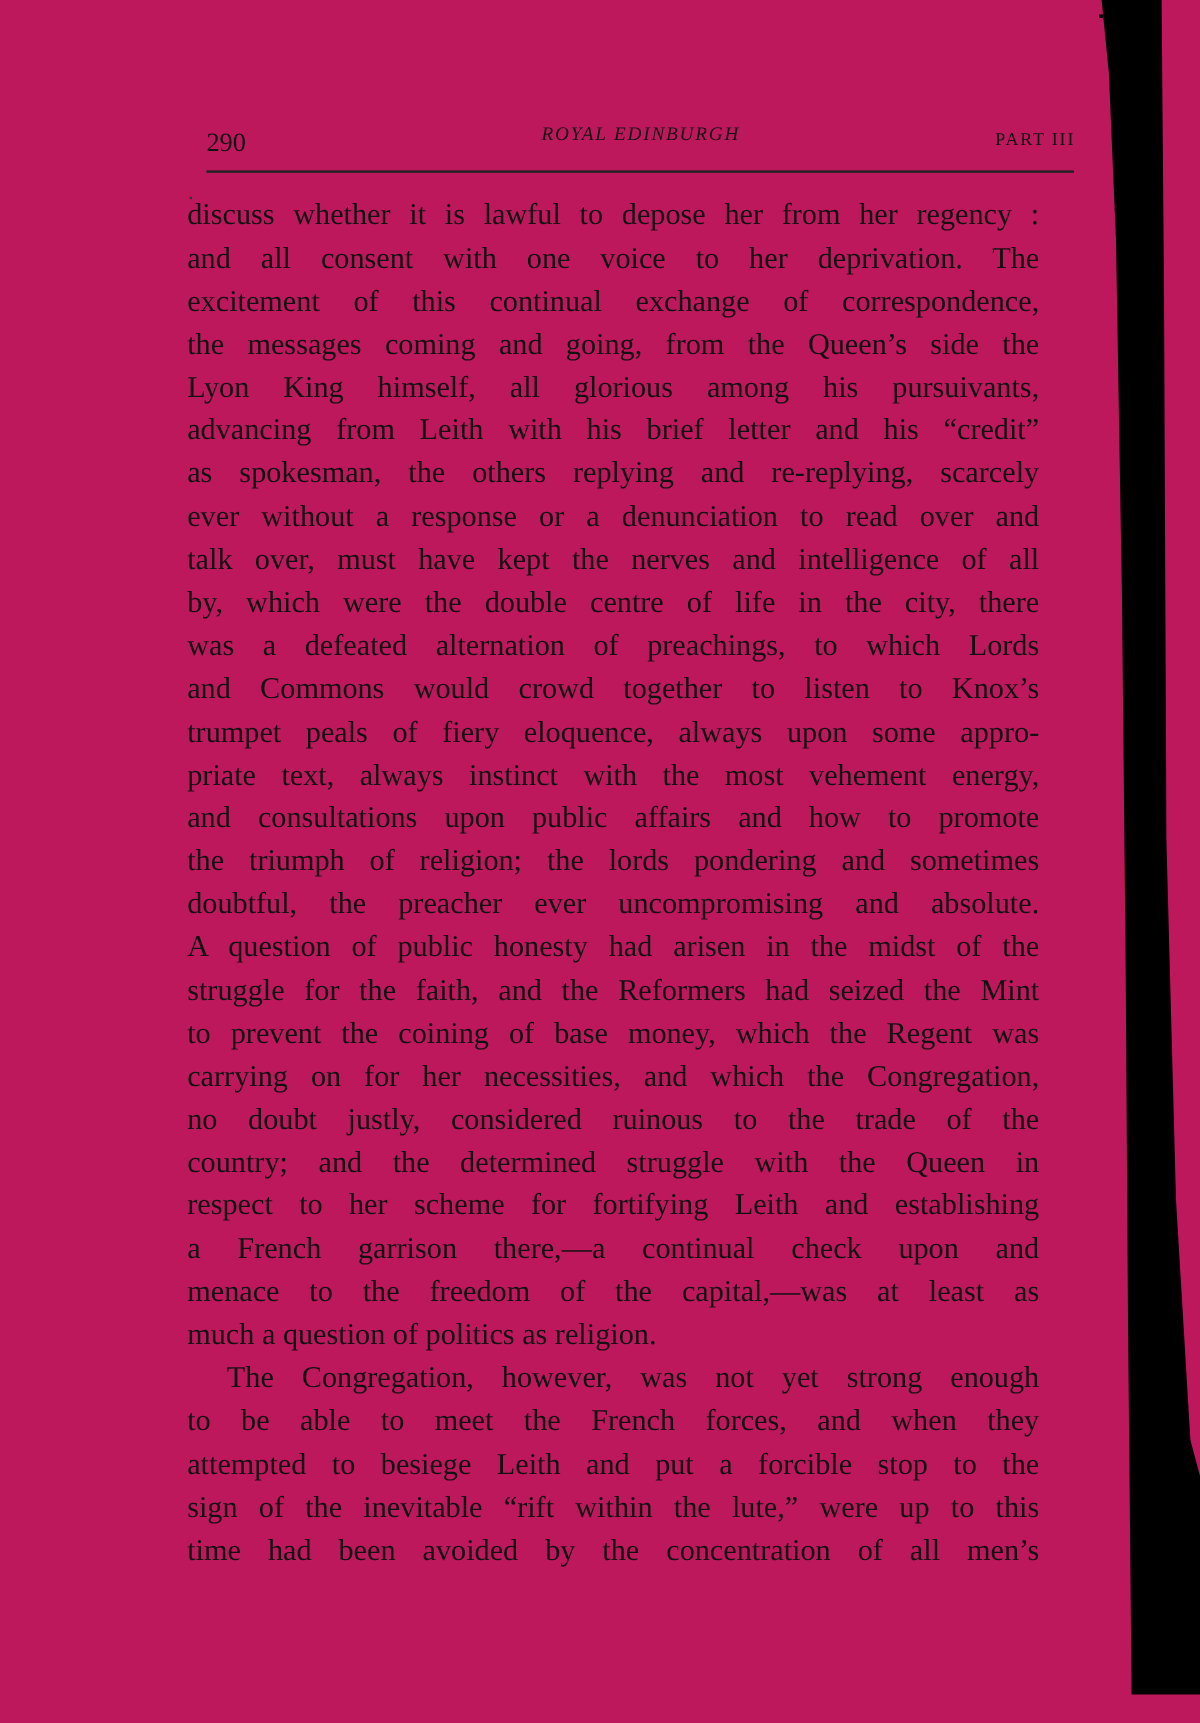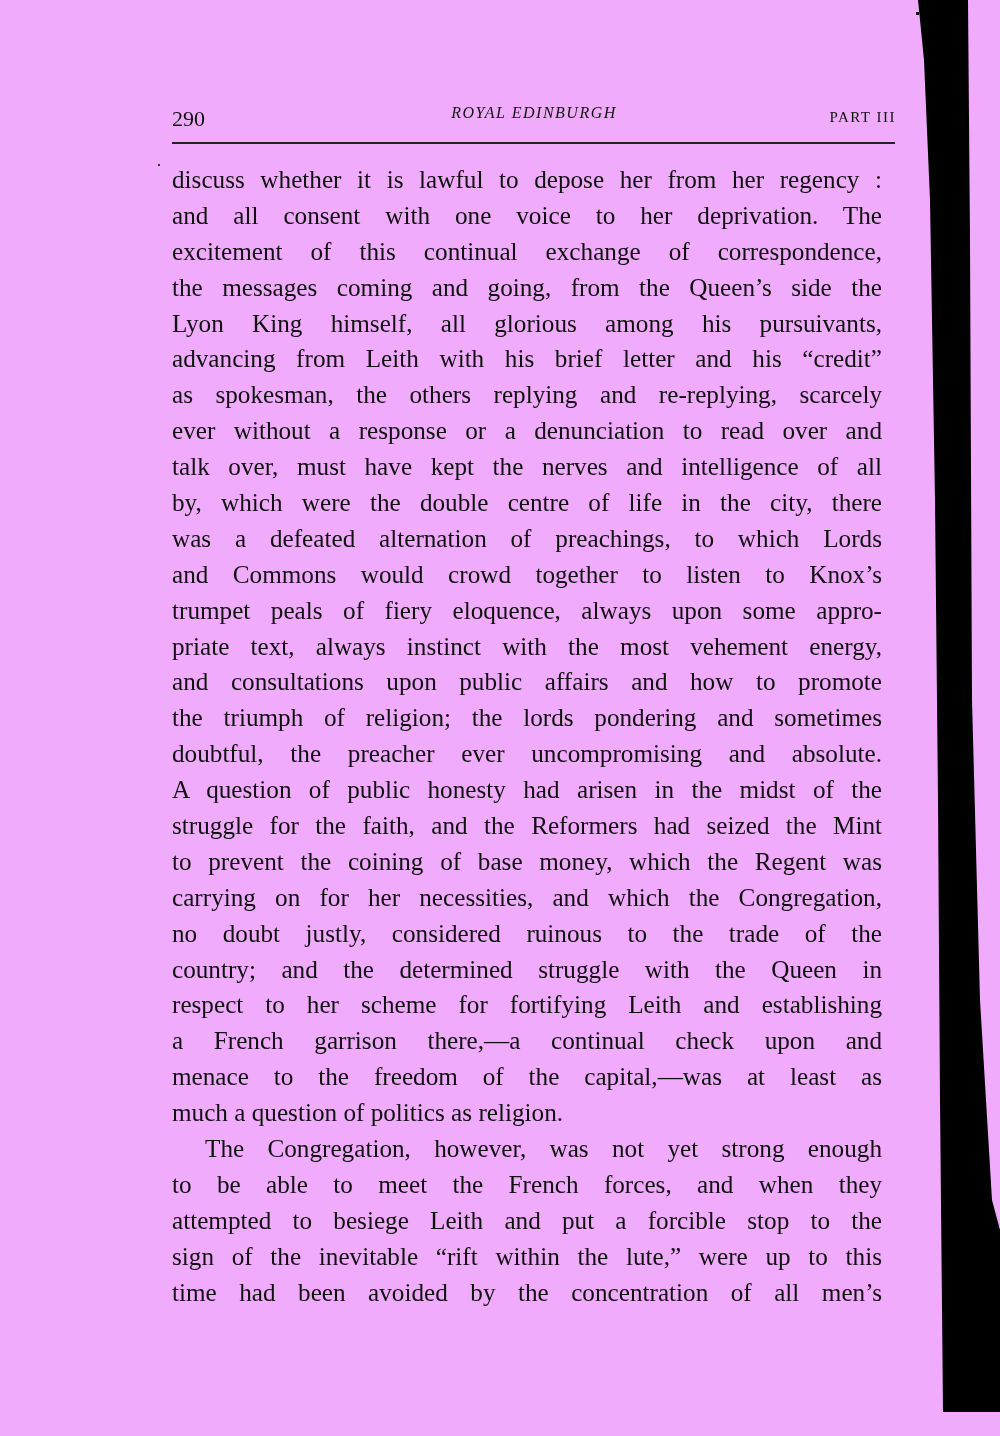--- a/index.html
+++ b/index.html
@@ -1,27 +1,27 @@
 <!DOCTYPE html>
 <html><head>
   <meta charset="utf-8">
   <style>
     html, body { margin: 0; padding: 0; background: #ffffff; }
     body { width: 1000px; height: 1436px; position: relative; overflow: hidden; }
-    .page { position: absolute; left: 0; top: 0; width: 1000px; height: 1436px; background: #f0abfc; }
+    .page { position: absolute; left: 0; top: 0; width: 1000px; height: 1436px; background: #be185d; }
     .header {
       position: absolute; left: 172px; top: 100px; width: 724px; height: 34px;
       font-family: "Liberation Serif", "DejaVu Serif", serif; color: #111;
     }
     .page-num { position: absolute; left: 0; top: 6px; font-size: 22px; }
     .running-title { position: absolute; left: 0; right: 0; top: 4px; text-align: center; font-size: 16px; font-style: italic; letter-spacing: 1.5px; }
     .part-label { position: absolute; right: 0; top: 9px; font-size: 15px; letter-spacing: 1.5px; }
     .rule { position: absolute; left: 172px; top: 142px; width: 723px; height: 2px; background: #222; }
     .body-text {
-      position: absolute; left: 172px; top: 162px; width: 710px;
+      position: absolute; left: 156px; top: 162px; width: 710px;
       font-family: "Liberation Serif", "DejaVu Serif", serif;
       font-size: 25.2px; line-height: 35.9px; color: #111;
     }
     .line { display: block; white-space: nowrap; text-align: justify; text-align-last: justify; height: 35.9px; }
     .line.last { text-align-last: left; }
     .line.indent { padding-left: 33px; }
     .edge-shadow { position: absolute; left: 0; top: 0; width: 1000px; height: 1436px; pointer-events: none; }
   </style>
 </head>
 <body>

